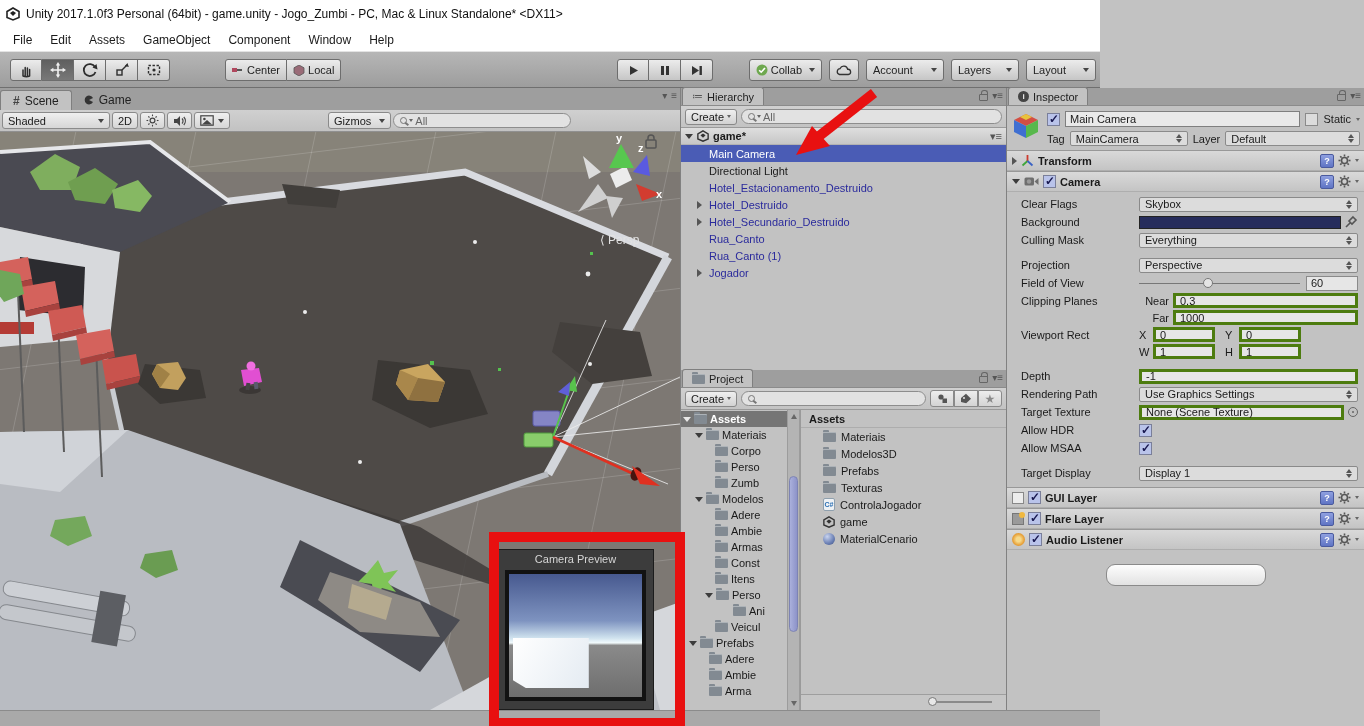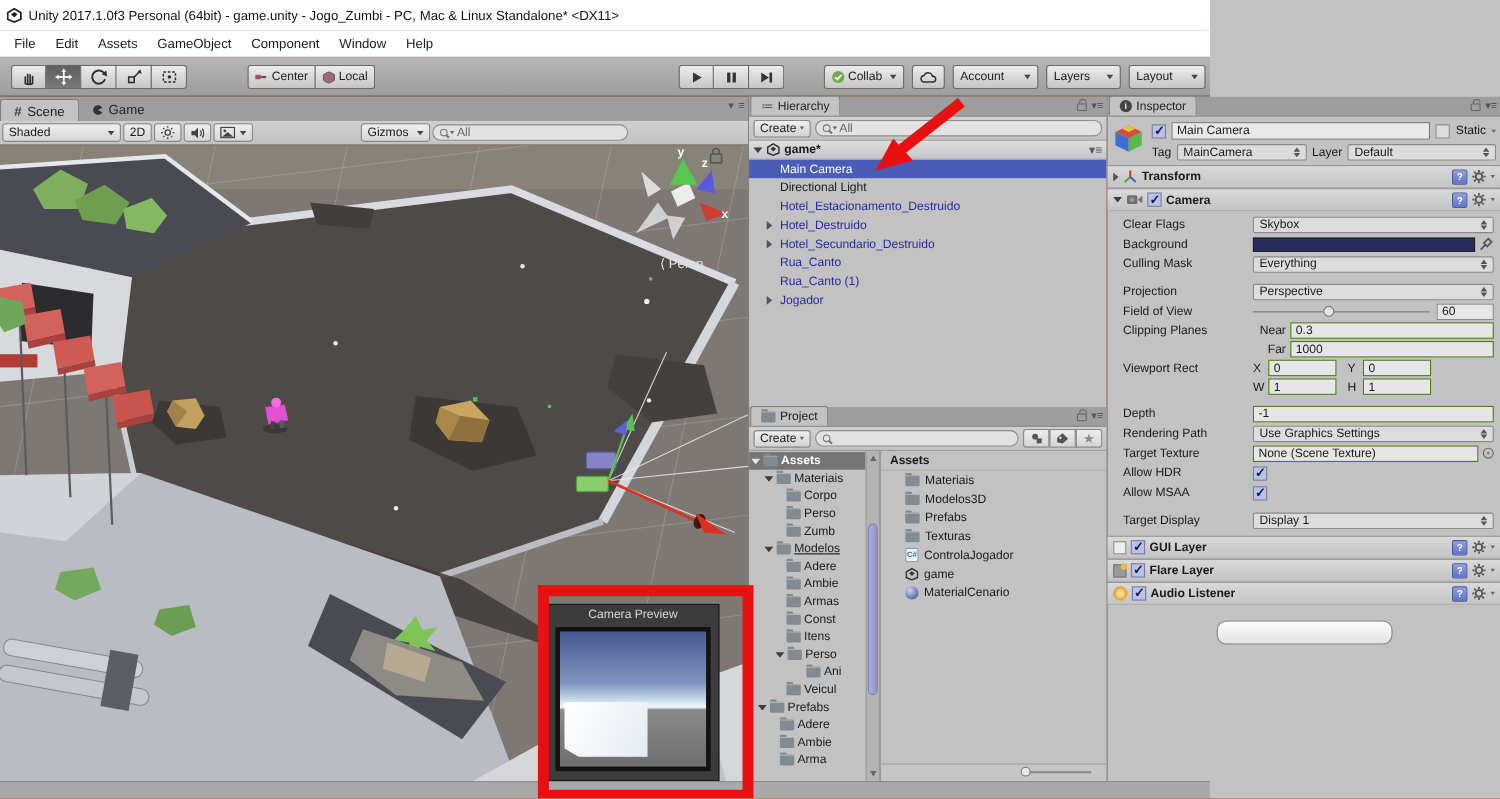--- a/index.html
+++ b/index.html
@@ -1,18 +1,18 @@
 <!DOCTYPE html>
 <html><head>
 <meta charset="utf-8">
 <style>
   * { box-sizing: border-box; margin:0; padding:0; }
   html,body { width:1364px; height:726px; overflow:hidden; }
   body { font-family:"Liberation Sans", sans-serif; font-size:11px; color:#1a1a1a; background:#c2c2c2; }
-  #app { position:relative; width:1100px; height:726px; background:#c2410c; }
+  #app { position:relative; width:1100px; height:726px; background:#0f172a; }
 
   
   .titlebar { position:absolute; left:0; top:0; width:100%; height:28px; background:#ffffff; display:flex; align-items:center; gap:6px; padding:0 6px; font-size:12px; color:#111; }
   .menubar { position:absolute; left:0; top:28px; width:100%; height:24px; background:#ffffff; display:flex; align-items:center; padding:0 4px; font-size:12px; border-bottom:1px solid #e3e3e3;}
   .menubar span { padding:3px 9px; cursor:default; }
 
   
   .toolbar { position:absolute; left:0; top:52px; width:100%; height:36px; background:linear-gradient(#b6b6b6,#9d9d9d); border-bottom:1px solid #6f6f6f; }
   .tgroup { position:absolute; top:7px; display:flex; }
   .tbtn { height:22px; min-width:32px; border:1px solid #6d6d6d; border-left:none; background:linear-gradient(#ececec,#c6c6c6); display:flex; align-items:center; justify-content:center; gap:3px; padding:0 6px; font-size:11px; color:#222; }
@@ -94,21 +94,21 @@
   .namefield { flex:1; height:16px; background:#e9e9e9; border:1px solid #7f7f7f; display:flex; align-items:center; padding:0 4px;}
   .chk { width:13px; height:13px; border:1px solid #7a7f9a; background:#b9c3ea; position:relative; flex:none;}
   .chk::after { content:'✓'; position:absolute; left:1px; top:-2px; font-size:12px; font-weight:bold; color:#17174f;}
   .chk.off { background:#dcdcdc; border-color:#8a8a8a;} .chk.off::after{ content:'';}
   .irow { display:flex; align-items:center; height:18px; padding-left:14px; padding-right:6px;}
   .ilbl { width:118px; flex:none; }
   .dd { flex:1; height:15px; background:#dcdcdc; border:1px solid #8a8a8a; border-radius:2px; display:flex; align-items:center; padding:0 5px; }
   .dd-arr { margin-left:auto; display:flex; flex-direction:column; align-items:center;}
   .dd-arr::before { content:''; width:0;height:0;border-left:3px solid transparent;border-right:3px solid transparent;border-bottom:4px solid #555;}
   .dd-arr::after { content:''; width:0;height:0;border-left:3px solid transparent;border-right:3px solid transparent;border-top:4px solid #555; margin-top:1px;}
-  .inp { flex:1; height:15px; background:#e6e6e6; border:1px solid #4d7c0f; display:flex; align-items:center; padding:0 4px;}
+  .inp { flex:1; height:15px; background:#e6e6e6; border:3px solid #4d7c0f; display:flex; align-items:center; padding:0 4px;}
   .comp-hdr { height:21px; display:flex; align-items:center; gap:4px; padding:0 5px; background:linear-gradient(#d9d9d9,#c4c4c4); border-top:1px solid #989898; border-bottom:1px solid #aeaeae; font-weight:bold;}
   .hdr-right { margin-left:auto; display:flex; align-items:center; gap:4px;}
   .book { width:14px; height:14px; background:linear-gradient(#8fa0e0,#5f74c4); border:1px solid #4a5a9e; border-radius:2px; color:#fff; font-size:9px; display:flex; align-items:center; justify-content:center;}
   .swatch { flex:1; height:13px; background:#262c5c; border:1px solid #222;}
   .slider { flex:1; height:15px; position:relative; margin-right:6px;}
   .slider::before { content:''; position:absolute; left:0; right:0; top:7px; height:1px; background:#777;}
   .sknob { position:absolute; left:40%; top:2px; width:10px; height:10px; border-radius:50%; background:#e4e4e4; border:1px solid #777;}
   .numbox { width:52px; height:15px; background:#e6e6e6; border:1px solid #8a8a8a; padding:0 4px; display:flex; align-items:center;}
   .mini { width:34px; text-align:right; padding-right:4px; flex:none;}
   .mini2 { width:14px; flex:none;}
@@ -583,21 +583,21 @@
             <span>Corpo</span>
           </div>
         <div class="trow" style="padding-left:34px;">
             <span class="fold-ic"></span>
             <span>Perso</span>
           </div>
         <div class="trow" style="padding-left:34px;">
             <span class="fold-ic"></span>
             <span>Zumb</span>
           </div>
-        <div class="trow" style="padding-left:14px;text-decoration:underline;">
+        <div class="trow" style="padding-left:14px;">
             <span class="fold-tri"></span>
             <span class="fold-ic"></span>
             <span>Modelos</span>
           </div>
         <div class="trow" style="padding-left:34px;">
             <span class="fold-ic"></span>
             <span>Adere</span>
           </div>
         <div class="trow" style="padding-left:34px;">
             <span class="fold-ic"></span>

